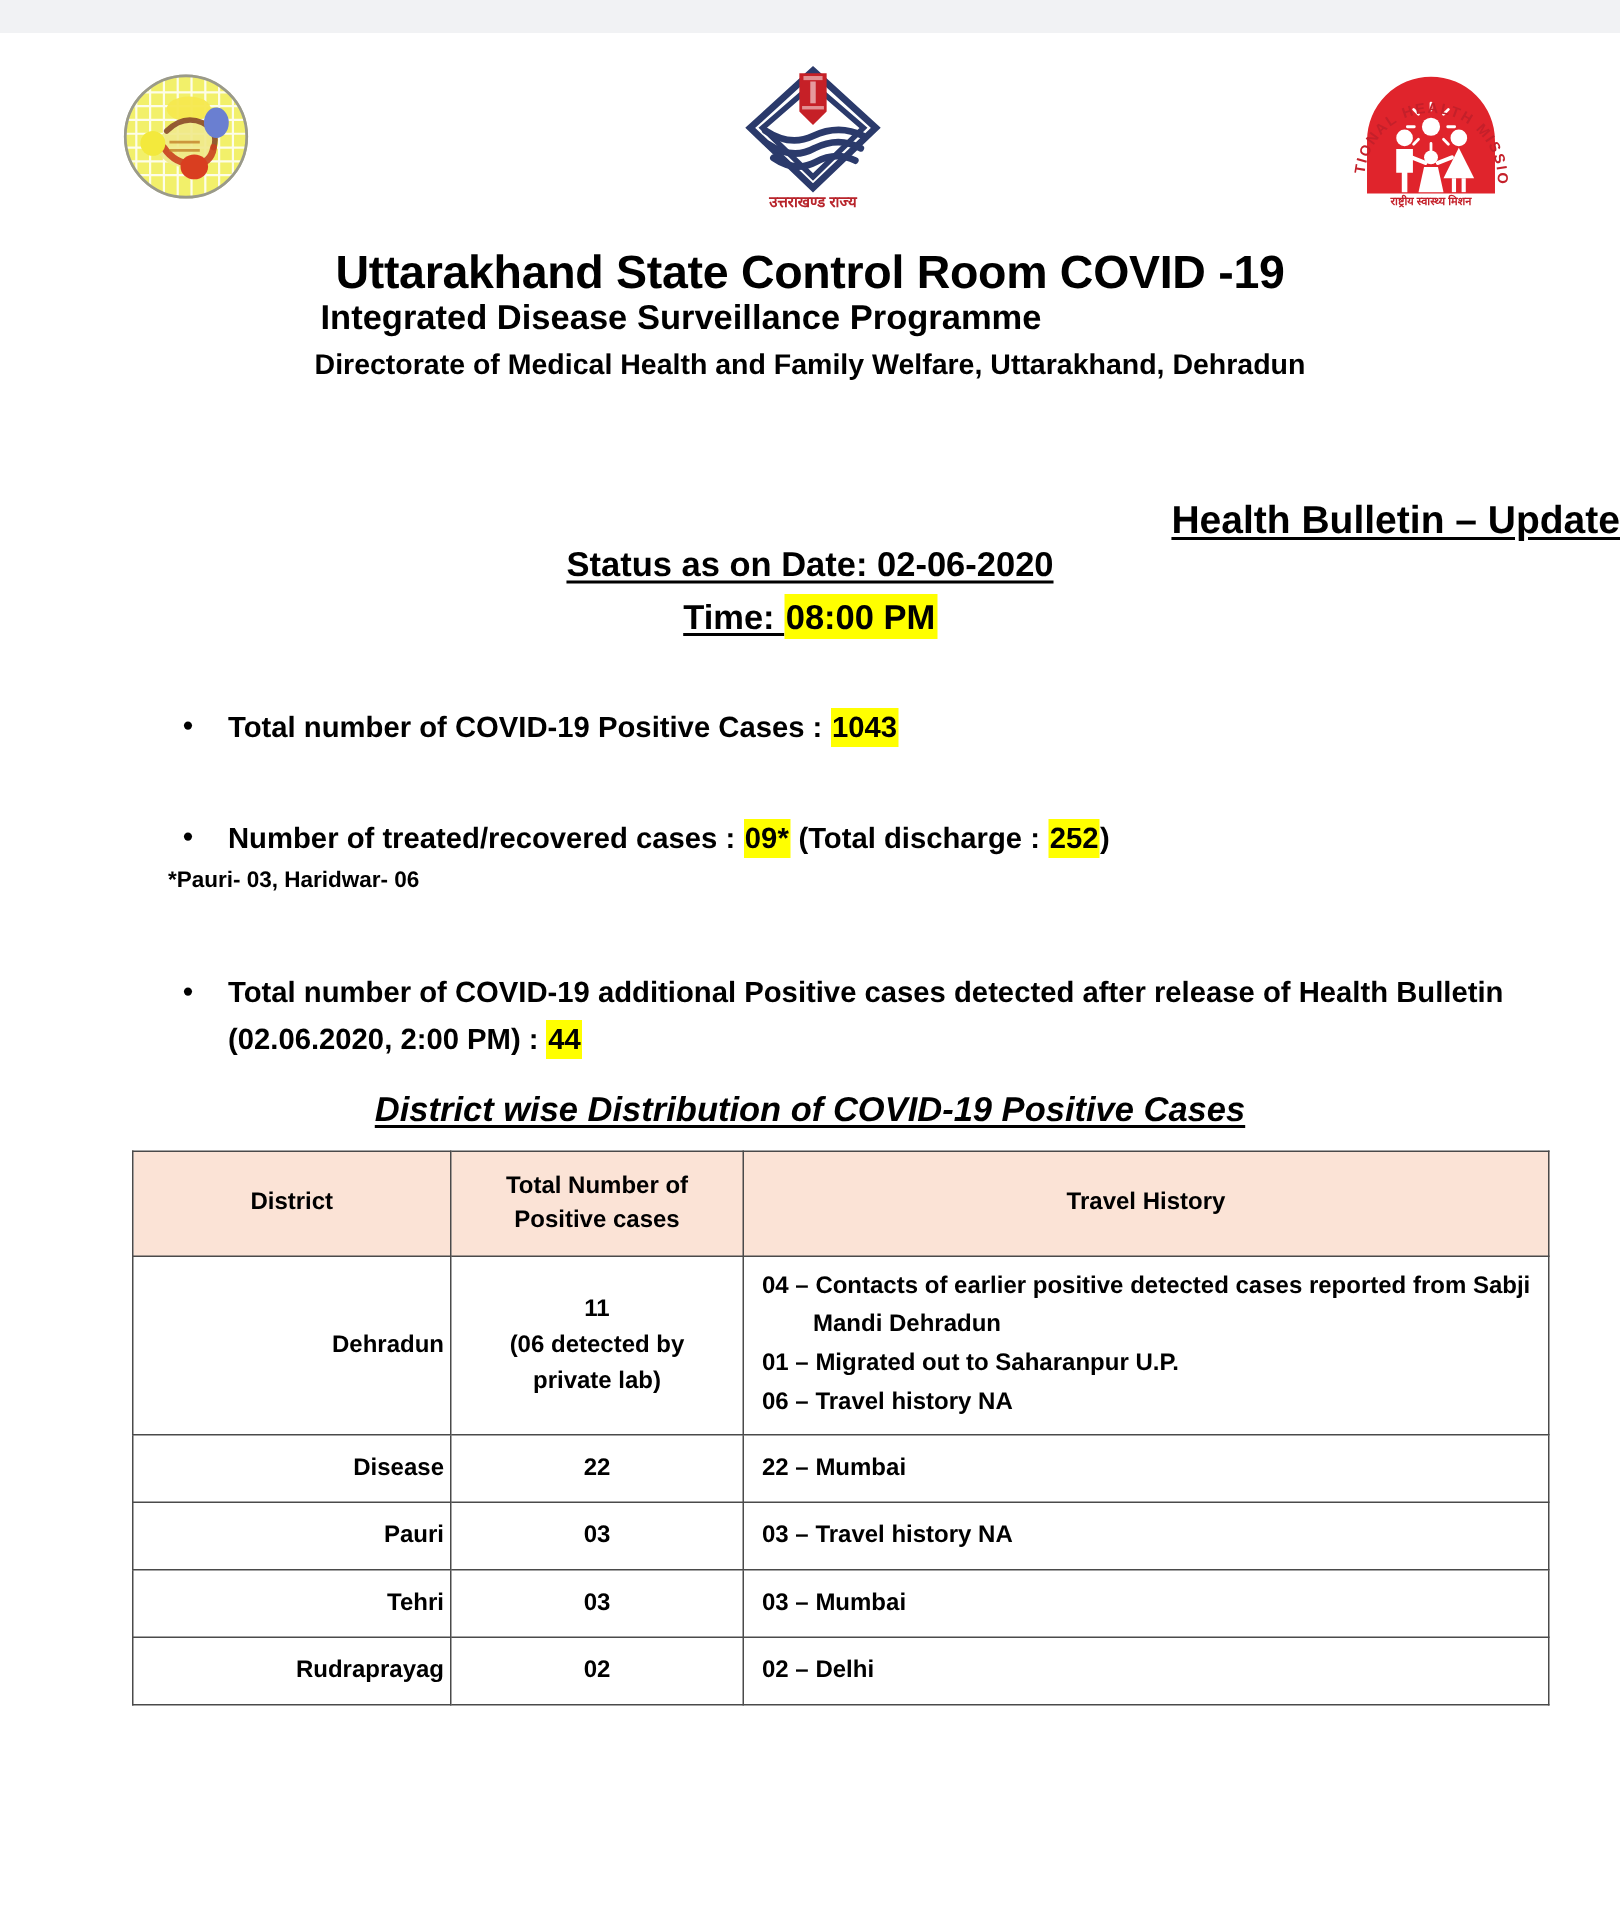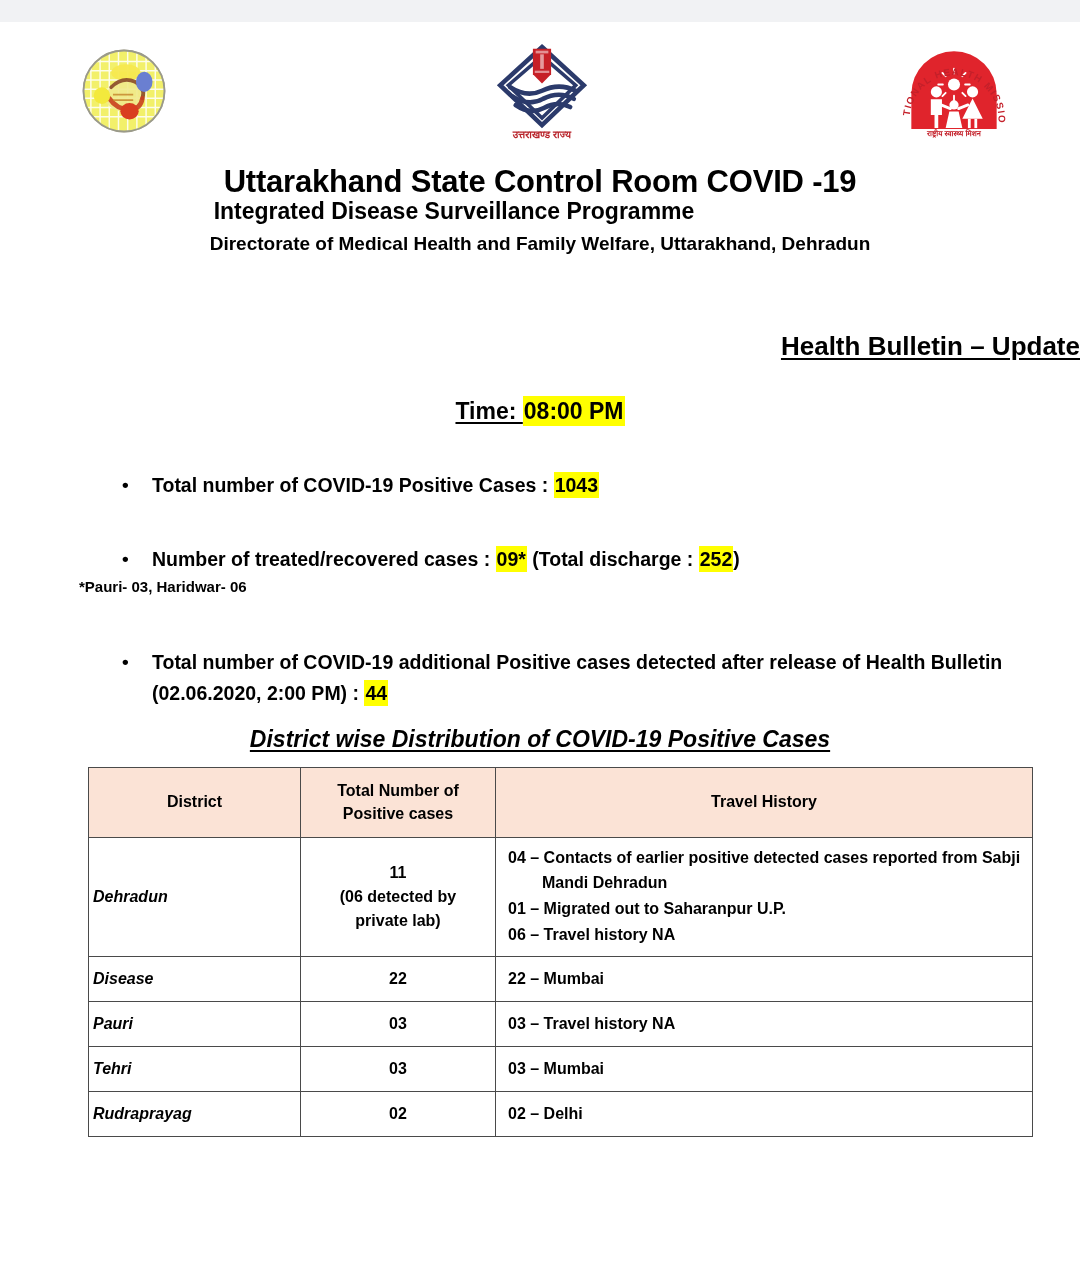--- a/index.html
+++ b/index.html
@@ -59,21 +59,21 @@
     position:relative; padding-left:152px; padding-right:50px;
     font-size:19.5px; font-weight:bold; line-height:1.55;
   }
   .bullet .dot {
     position:absolute; left:122px; top:0px; font-size:19px; line-height:1.55;
   }
   .b1 { margin-bottom:0; }
   .b2 { margin-top:44px; }
   .b3 { margin-top:50px; }
   .footnote {
-    padding-left:79px; font-size:15px; font-weight:bold; margin-top:2px; line-height:1.4;
+    padding-left:112px; font-size:15px; font-weight:bold; margin-top:2px; line-height:1.4;
   }
 
   
   .table-title {
     position:absolute; top:726px; left:0; width:1080px; text-align:center;
     font-size:23px; font-weight:bold;font-style:italic;
   }
   .table-title span { text-decoration:underline; text-underline-offset:3px; }
 
   
@@ -83,21 +83,21 @@
   }
   table.dist th, table.dist td {
     border:1px solid #4a4a4a;
     font-size:16px; font-weight:bold; vertical-align:middle;
   }
   table.dist thead th { background:#fbe3d6; padding:12px 6px; text-align:center; line-height:1.42; }
   .col-district { width:212px; }
   .col-total    { width:195px; }
   .col-travel   { width:537px; }
 
-  td.c-district { text-align:left; padding:8px 4px; line-height:1.45;font-style:italic; }
+  td.c-district { text-align:right; padding:8px 4px; line-height:1.45; }
   td.c-total    { text-align:center; padding:8px 4px; line-height:1.5; }
   td.c-travel   { text-align:left; padding:8px 10px 8px 12px; line-height:1.52; }
 
   .th-row-dehradun td { height:96px; }
   .th-row td { height:45px; }
   .th-row-tall td { height:52px; }
 
   .tl { display:block; padding-left:34px; text-indent:-34px; }
   .tl + .tl { margin-top:2px; }
 </style>
@@ -198,20 +198,23 @@
   </div>
 
   <div class="h-main">Uttarakhand State Control Room COVID -19</div>
   <div class="h-sub1">Integrated Disease Surveillance Programme</div>
   <div class="h-sub2">Directorate of Medical Health and Family Welfare, Uttarakhand, Dehradun</div>
 
   <div class="h-bulletin">
     <span>Health Bulletin – Update</span>
   </div>
 
+  <div class="h-status">
+    <span>Status as on Date: 02-06-2020</span>
+  </div>
 
   <div class="h-time">
     <span class="u">Time: </span><mark class="hl">08:00 PM</mark>
   </div>
 
   <div class="bullets">
 
     <div class="bullet b1">
       <span class="dot">•</span><span>Total number of COVID-19 Positive Cases : </span><mark class="hl">1043</mark>
     </div>

